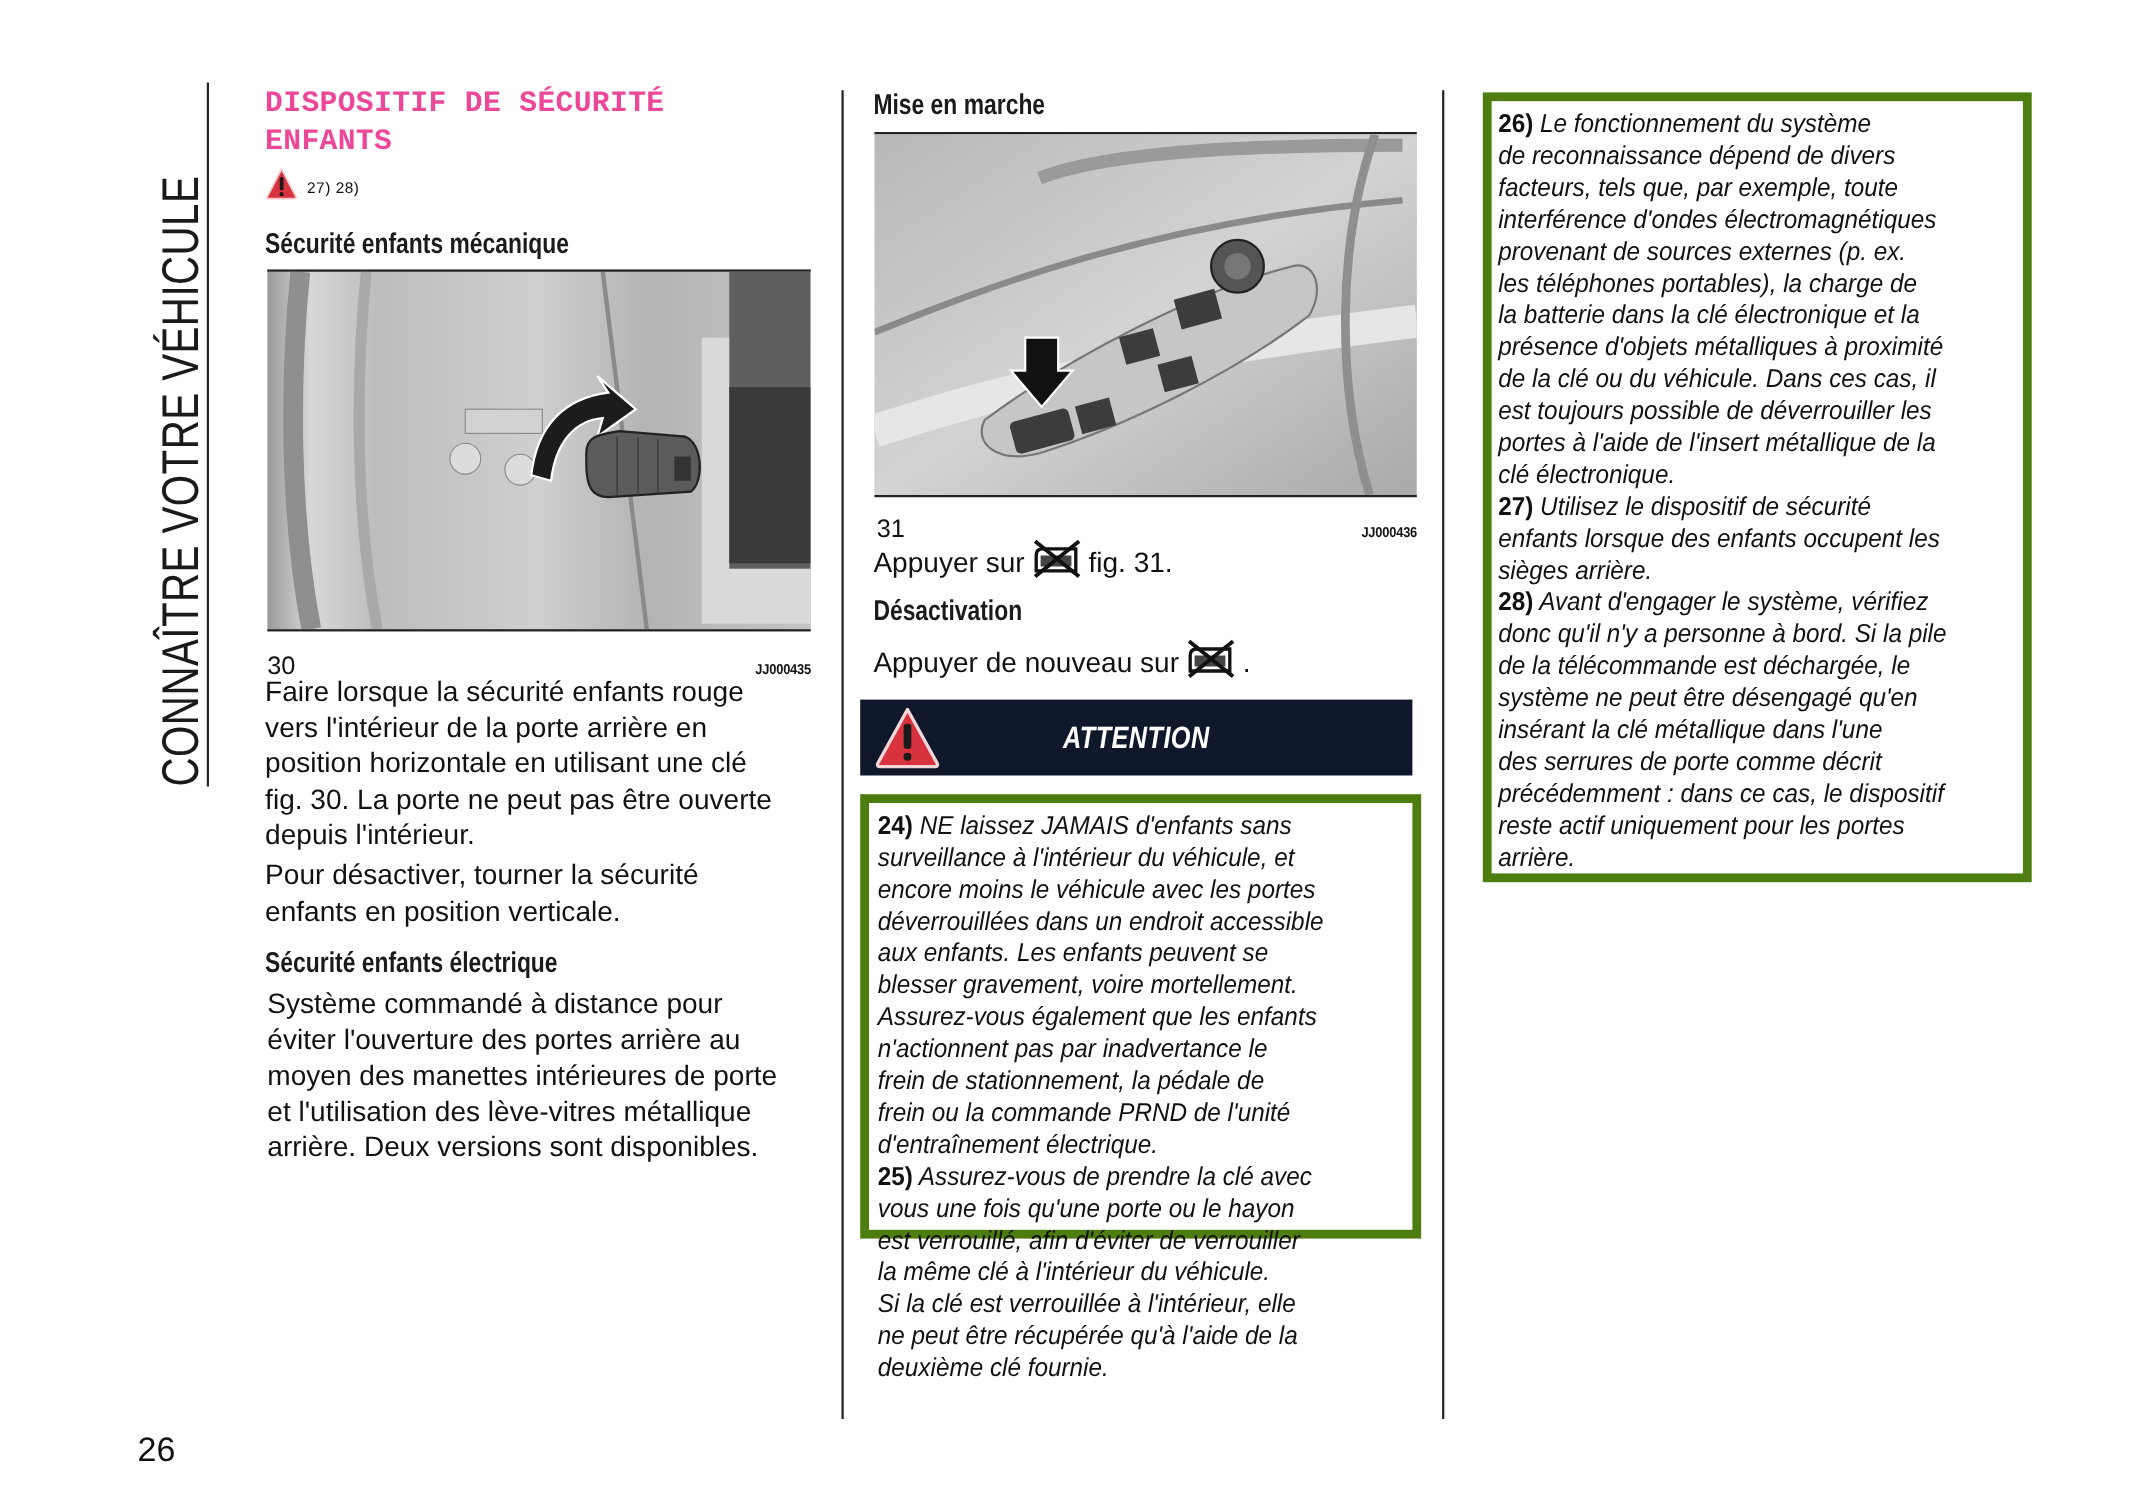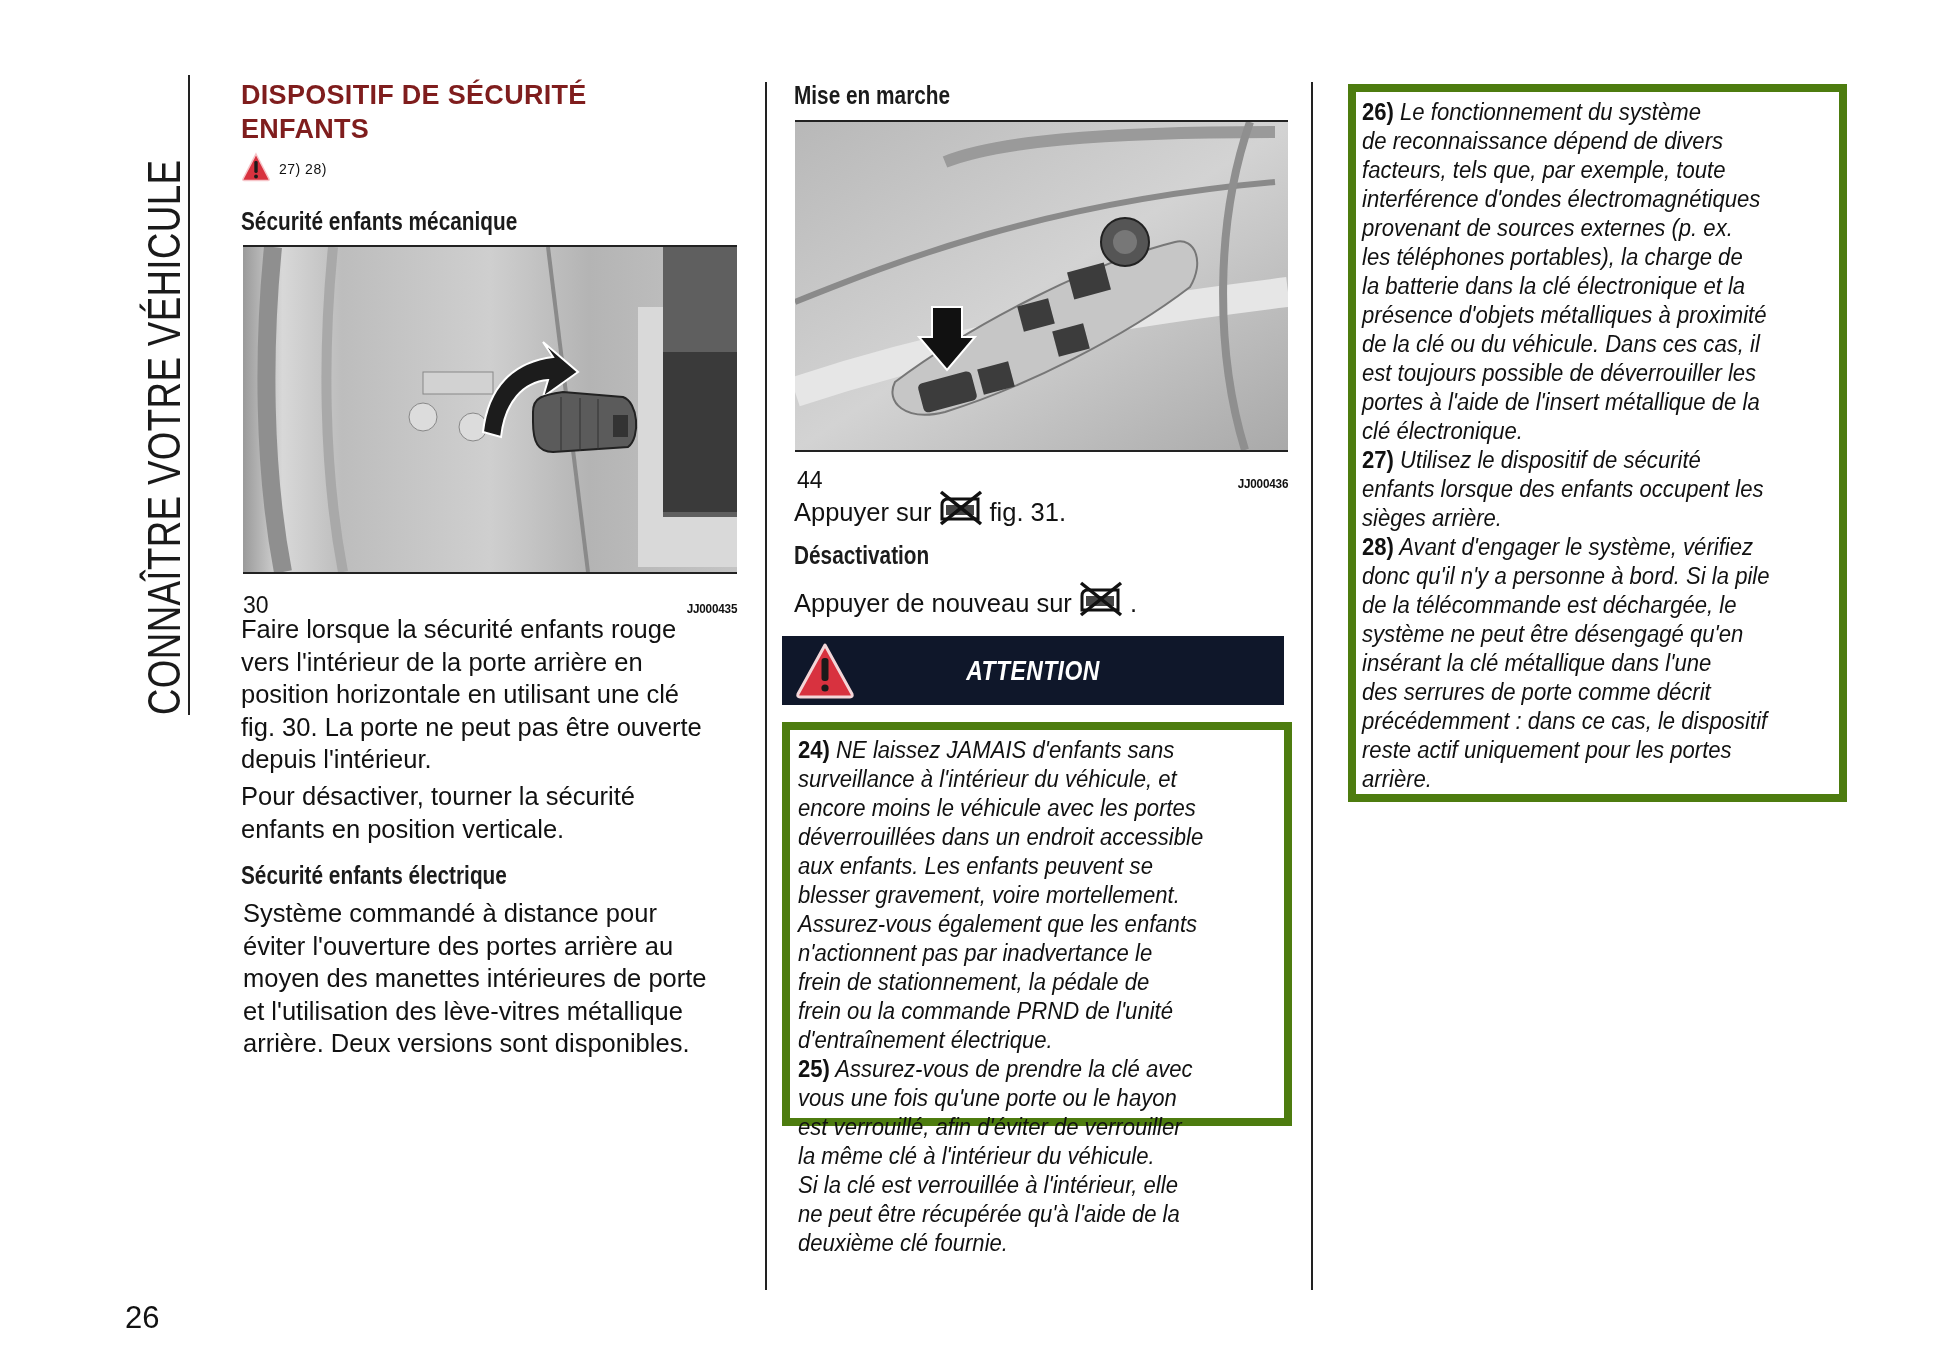--- a/index.html
+++ b/index.html
@@ -22,22 +22,22 @@
     .side-rule { position: absolute; left: 188px; top: 75px; width: 2px; height: 640px; background: #222; }
 
     .page-num { position: absolute; left: 125px; top: 1300px; font-size: 31px; color: #111; }
 
     
     .vdiv { position: absolute; width: 2px; background: #222; top: 82px; height: 1208px; }
 
     
     .h1 {
       position: absolute; left: 241px; top: 78px; width: 500px;
-      font-family: Liberation Sans, sans-serif; font-weight: bold;
-      font-size: 27px; line-height: 34px; letter-spacing: 0.3px; color: #7f1d1d;
+      font-family: Liberation Mono, monospace; font-weight: bold;
+      font-size: 27px; line-height: 34px; letter-spacing: 0.3px; color: #ec4899;
     }
     .refs { position: absolute; left: 241px; top: 152px; display: flex; align-items: center; gap: 8px; }
     .refs-text { font-weight: normal; font-size: 14px; letter-spacing: 0.5px; }
     .h2 {
       font-family: "Liberation Sans", sans-serif; font-weight: bold; font-size: 26px;
       transform: scaleX(0.80); transform-origin: 0 50%; white-space: nowrap; color: #1b1b1b;
     }
     .body-text { font-size: 25.5px; line-height: 32.5px; color: #111; }
     .figure {
       position: absolute; border-top: 2px solid #222; border-bottom: 2px solid #222;
@@ -176,21 +176,21 @@
     <rect x="225" y="180" width="32" height="26" fill="#3c3c3c" transform="rotate(-15 241 193)"></rect>
     <rect x="260" y="205" width="32" height="26" fill="#3c3c3c" transform="rotate(-15 276 218)"></rect>
     <rect x="185" y="243" width="32" height="26" fill="#3c3c3c" transform="rotate(-15 201 256)"></rect>
     <rect x="125" y="255" width="55" height="30" rx="5" fill="#3c3c3c" transform="rotate(-15 152 270)"></rect>
     <path d="M137 185 L167 185 L167 215 L180 215 L152 248 L124 215 L137 215 Z" fill="#111" stroke="#fff" stroke-width="2"></path>
     <path d="M455 0 C420 100 420 230 450 328" stroke="#8f8f8f" stroke-width="8" fill="none"></path>
   </svg>
 </div>
 
 <div class="fig-cap" style="left:797px; top:469px; width:491px;">
-  <span class="fig-num">44</span>
+  <span class="fig-num">31</span>
   <span class="fig-code">JJ000436</span>
 </div>
 
 <div class="abs body-text" style="left:794px; top:489px; display:flex; align-items:center; gap:6px;">
   <span>Appuyer sur</span>
   <span class="icon-inline">
     <svg width="46" height="38" viewBox="0 0 46 38">
       <path d="M4 30 L4 16 Q4 10 10 10 L40 10 L40 30 Z" fill="none" stroke="#111" stroke-width="3"></path>
       <path d="M8 26 L8 16 L36 16 L36 26 Z" fill="#444"></path>
       <line x1="3" y1="3" x2="43" y2="35" stroke="#111" stroke-width="3.5"></line>

